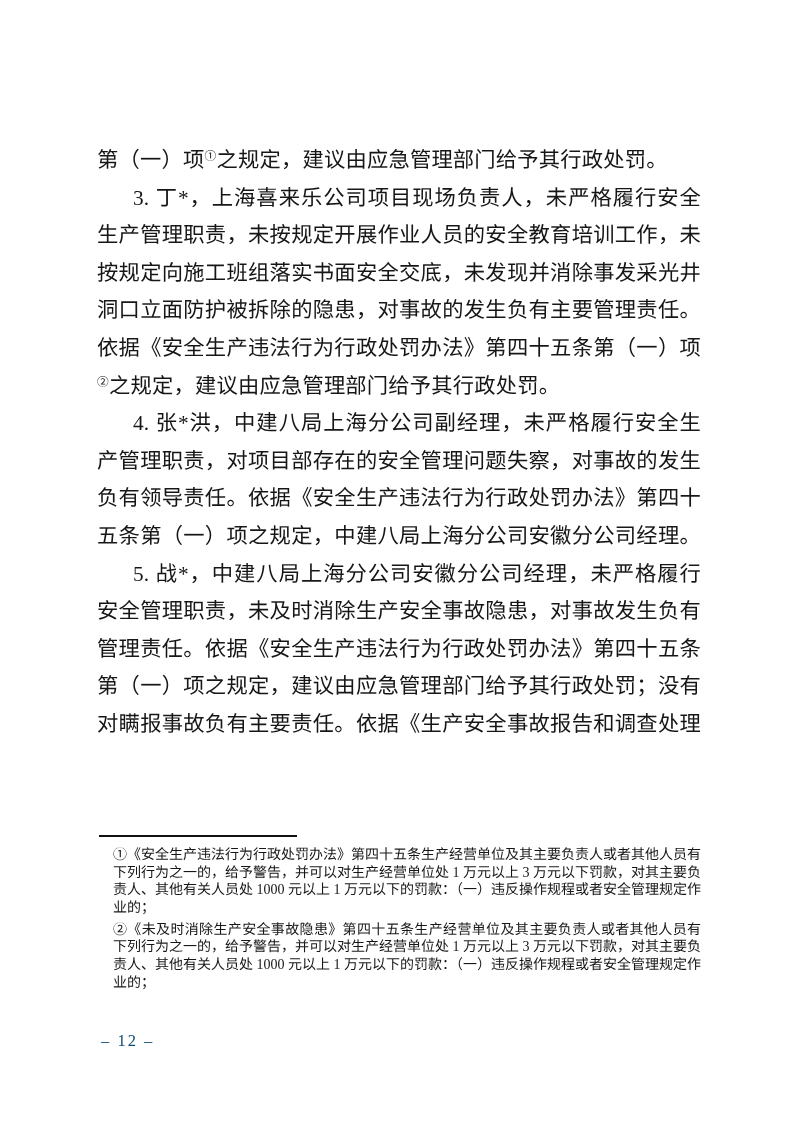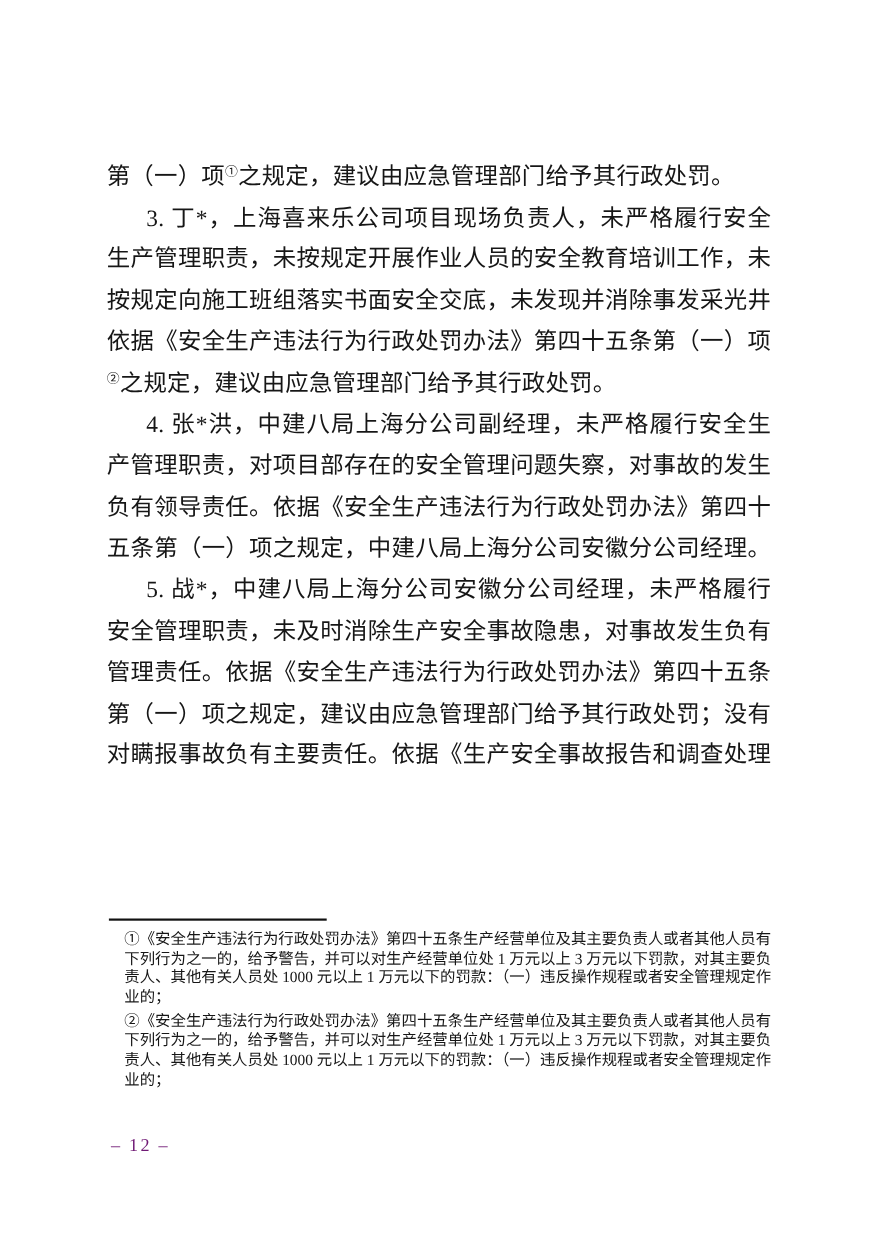--- a/index.html
+++ b/index.html
@@ -71,32 +71,33 @@
     text-align: justify;
     text-align-last: justify;
   }
   .page-number {
     position: absolute;
     left: 101px;
     top: 1031px;
     font-size: 16.5px;
     line-height: 20px;
     letter-spacing: 2px;
-    color: #701a75;
+    color: #0c4a6e;
   }
 </style>
 </head>
 <body>
 
 <div class="page">
   <div class="body-text">
       <div class="bline"><span>第（一）项</span><sup>①</sup><span>之规定，建议由应急管理部门给予其行政处罚。</span></div>
       <div class="bline just ind"><span>3. 丁*，上海喜来乐公司项目现场负责人，未严格履行安全</span></div>
       <div class="bline just"><span>生产管理职责，未按规定开展作业人员的安全教育培训工作，未</span></div>
       <div class="bline just"><span>按规定向施工班组落实书面安全交底，未发现并消除事发采光井</span></div>
+      <div class="bline just"><span>洞口立面防护被拆除的隐患，对事故的发生负有主要管理责任。</span></div>
       <div class="bline just"><span>依据《安全生产违法行为行政处罚办法》第四十五条第（一）项</span></div>
       <div class="bline"><sup>②</sup><span>之规定，建议由应急管理部门给予其行政处罚。</span></div>
       <div class="bline just ind"><span>4. 张*洪，中建八局上海分公司副经理，未严格履行安全生</span></div>
       <div class="bline just"><span>产管理职责，对项目部存在的安全管理问题失察，对事故的发生</span></div>
       <div class="bline just"><span>负有领导责任。依据《安全生产违法行为行政处罚办法》第四十</span></div>
       <div class="bline just"><span>五条第（一）项之规定，中建八局上海分公司安徽分公司经理。</span></div>
       <div class="bline just ind"><span>5. 战*，中建八局上海分公司安徽分公司经理，未严格履行</span></div>
       <div class="bline just"><span>安全管理职责，未及时消除生产安全事故隐患，对事故发生负有</span></div>
       <div class="bline just"><span>管理责任。依据《安全生产违法行为行政处罚办法》第四十五条</span></div>
       <div class="bline just"><span>第（一）项之规定，建议由应急管理部门给予其行政处罚；没有</span></div>
@@ -104,20 +105,20 @@
     </div>
   <div class="footnote-sep"></div>
   <div class="footnotes">
       <div class="footnote">
         <div class="fline just">①《安全生产违法行为行政处罚办法》第四十五条生产经营单位及其主要负责人或者其他人员有</div>
         <div class="fline just">下列行为之一的，给予警告，并可以对生产经营单位处 1 万元以上 3 万元以下罚款，对其主要负</div>
         <div class="fline just">责人、其他有关人员处 1000 元以上 1 万元以下的罚款：（一）违反操作规程或者安全管理规定作</div>
         <div class="fline">业的；</div>
       </div>
       <div class="footnote">
-        <div class="fline just">②《安全生产违法行为行政处罚办法》第四十五条生产经营单位及其主要负责人或者其他人员有</div>
+        <div class="fline just">②《未及时消除生产安全事故隐患》第四十五条生产经营单位及其主要负责人或者其他人员有</div>
         <div class="fline just">下列行为之一的，给予警告，并可以对生产经营单位处 1 万元以上 3 万元以下罚款，对其主要负</div>
         <div class="fline just">责人、其他有关人员处 1000 元以上 1 万元以下的罚款：（一）违反操作规程或者安全管理规定作</div>
         <div class="fline">业的；</div>
       </div>
     </div>
   <div class="page-number">– 12 –</div>
 </div>
 
 </body></html>

